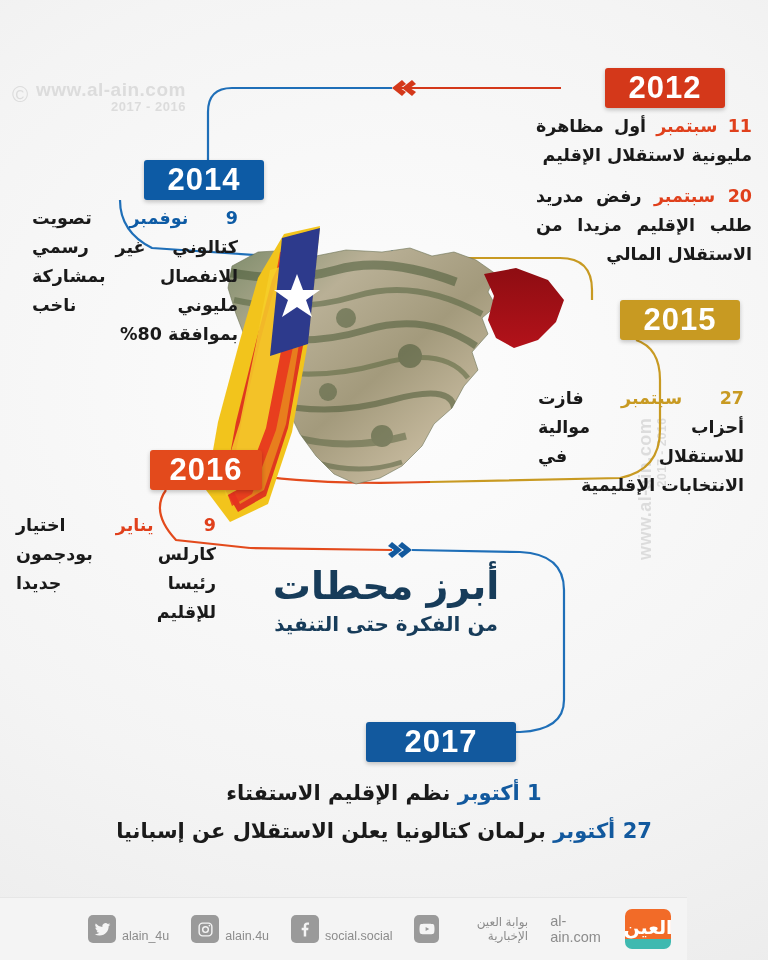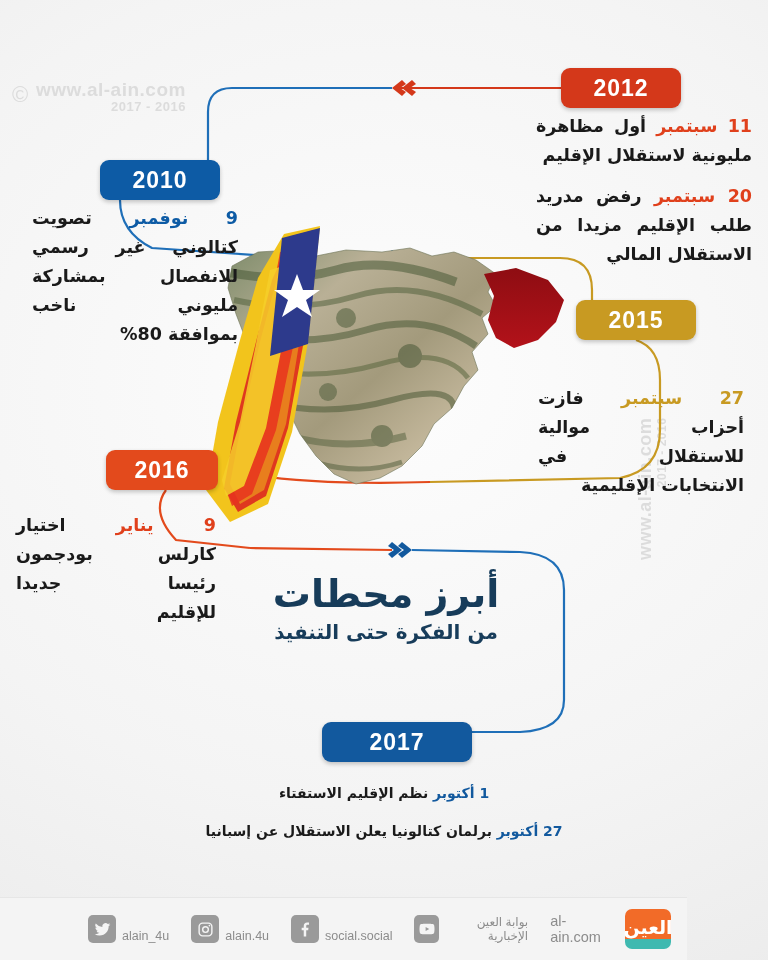--- a/index.html
+++ b/index.html
@@ -23,26 +23,27 @@
   .wm-copy{position:absolute;left:-24px;top:2px;font-size:22px;font-weight:400;color:#dcdcdc;}
   .wm-r{left:636px;top:560px;transform:rotate(-90deg);transform-origin:0 0;}
   .wm-r .wm-line1{font-size:18px;font-weight:700;line-height:19px;white-space:nowrap;}
   .wm-r .wm-line2{font-size:12px;font-weight:700;line-height:15px;white-space:nowrap;}
 
   
   .flow{position:absolute;left:0;top:0;width:768px;height:960px;}
 
   
   .badge{
-    position:absolute;height:40px;border-radius:9px;
+    position:absolute;height:40px;border-radius:3px;
     display:flex;align-items:center;justify-content:center;
     color:#fff;font-family:"Liberation Sans",sans-serif;
-    font-weight:700;font-size:23px;letter-spacing:1px;
+    font-weight:700;font-size:31px;letter-spacing:1px;
     box-shadow:0 2px 4px rgba(0,0,0,.22);
     direction:ltr;
+    margin-left:44px;
   }
   .b2012{left:561px;top:68px;width:120px;background:#d4381a;}
   .b2014{left:100px;top:160px;width:120px;background:#0d5ba5;}
   .b2015{left:576px;top:300px;width:120px;background:#c89a22;}
   .b2016{left:106px;top:450px;width:112px;background:#e34a1c;}
   .b2017{left:322px;top:722px;width:150px;background:#12599e;}
 
   
   .blk{position:absolute;direction:rtl;}
   .blk p{
@@ -55,26 +56,26 @@
   .d-blue{color:#0d5ba5;}
   .d-gold{color:#c89a22;}
   .d-navy{color:#12599e;}
 
   .t2012{right:16px;top:113px;width:216px;}
   .t2014{left:16px;top:205px;width:206px;margin-left:16px;}
   .t2015{right:24px;top:385px;width:206px;}
   .t2016{left:16px;top:512px;width:200px;}
 
   .t2017{position:absolute;left:0;top:778px;width:768px;direction:rtl;text-align:center;}
-  .t2017 p{margin:0 0 8px 0;font-size:14px;line-height:30px;font-weight:700;color:#1a1a1a;}
+  .t2017 p{margin:0 0 8px 0;font-size:21px;line-height:30px;font-weight:700;color:#1a1a1a;}
 
   
   .title{
     position:absolute;left:210px;top:563px;width:352px;
-    direction:rtl;text-align:center;margin-top:8px;
+    direction:rtl;text-align:center;
   }
   .title .t1{font-size:38px;line-height:46px;font-weight:700;color:#173c5a;letter-spacing:-.5px;}
   .title .t2{font-size:29px;line-height:40px;font-weight:700;color:#e0401c;}
   .title .t3{font-size:20px;line-height:30px;font-weight:700;color:#173c5a;}
 
   
   .art{position:absolute;left:196px;top:222px;width:378px;height:330px;}
   .art svg{position:absolute;left:0;top:0;}
 
   
@@ -217,21 +218,21 @@
 
   <div class="badge b2012">2012</div>
   <div class="blk t2012">
     <p><span class="d-red">11 سبتمبر</span><span> أول مظاهرة</span></p>
     <p class="lastline"><span>مليونية لاستقلال الإقليم</span></p>
     <p style="margin-top:14px"><span class="d-red">20 سبتمبر</span><span> رفض مدريد</span></p>
     <p><span>طلب الإقليم مزيدا من</span></p>
     <p class="lastline"><span>الاستقلال المالي</span></p>
   </div>
 
-  <div class="badge b2014">2010</div>
+  <div class="badge b2014">2014</div>
   <div class="blk t2014">
     <p><span class="d-blue">9 نوفمبر</span><span> تصويت</span></p>
     <p><span>كتالوني غير رسمي</span></p>
     <p><span>للانفصال بمشاركة</span></p>
     <p><span>مليوني ناخب</span></p>
     <p class="lastline"><span>بموافقة 80%</span></p>
   </div>
 
   <div class="badge b2015">2015</div>
   <div class="blk t2015">

